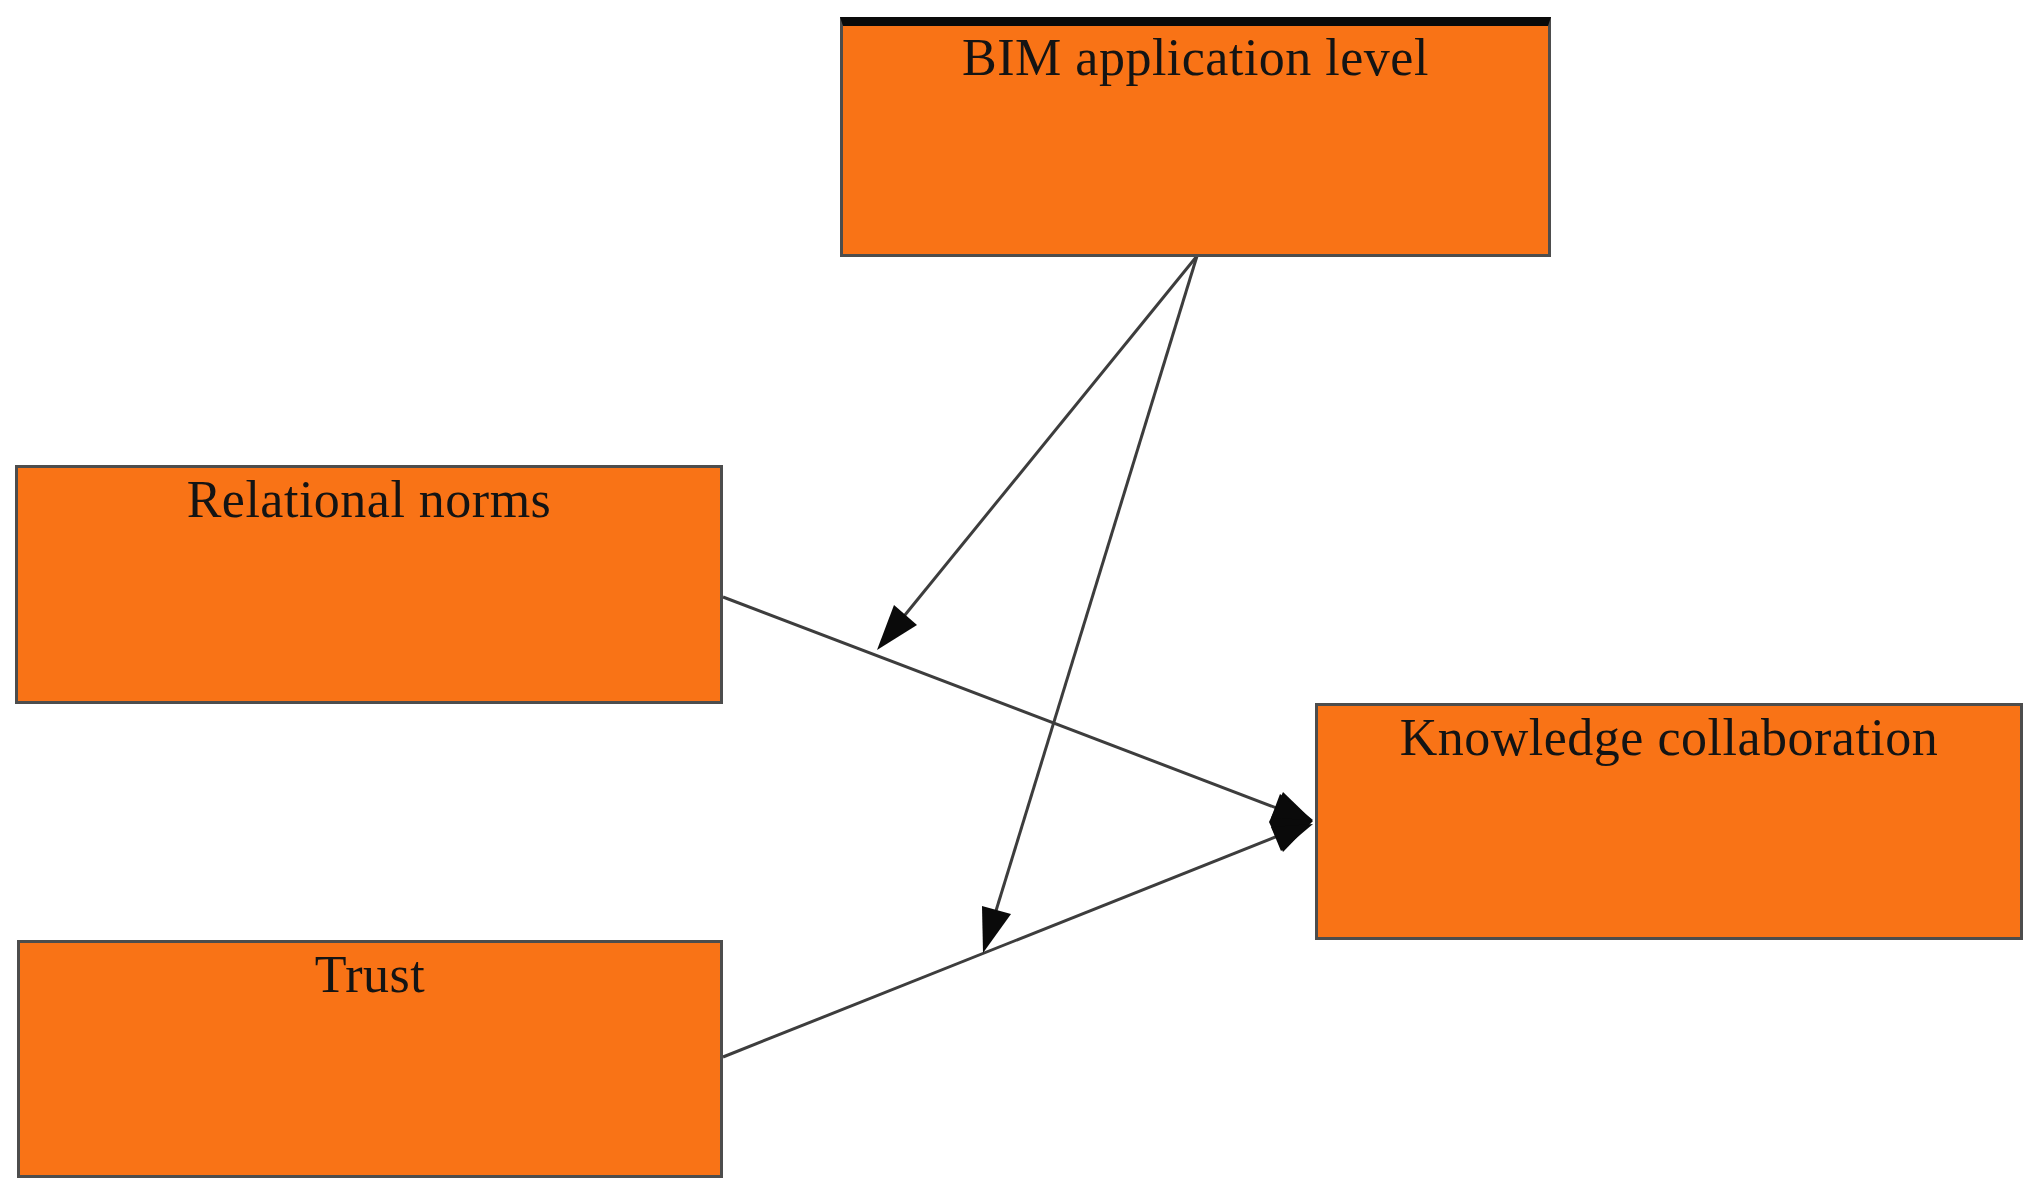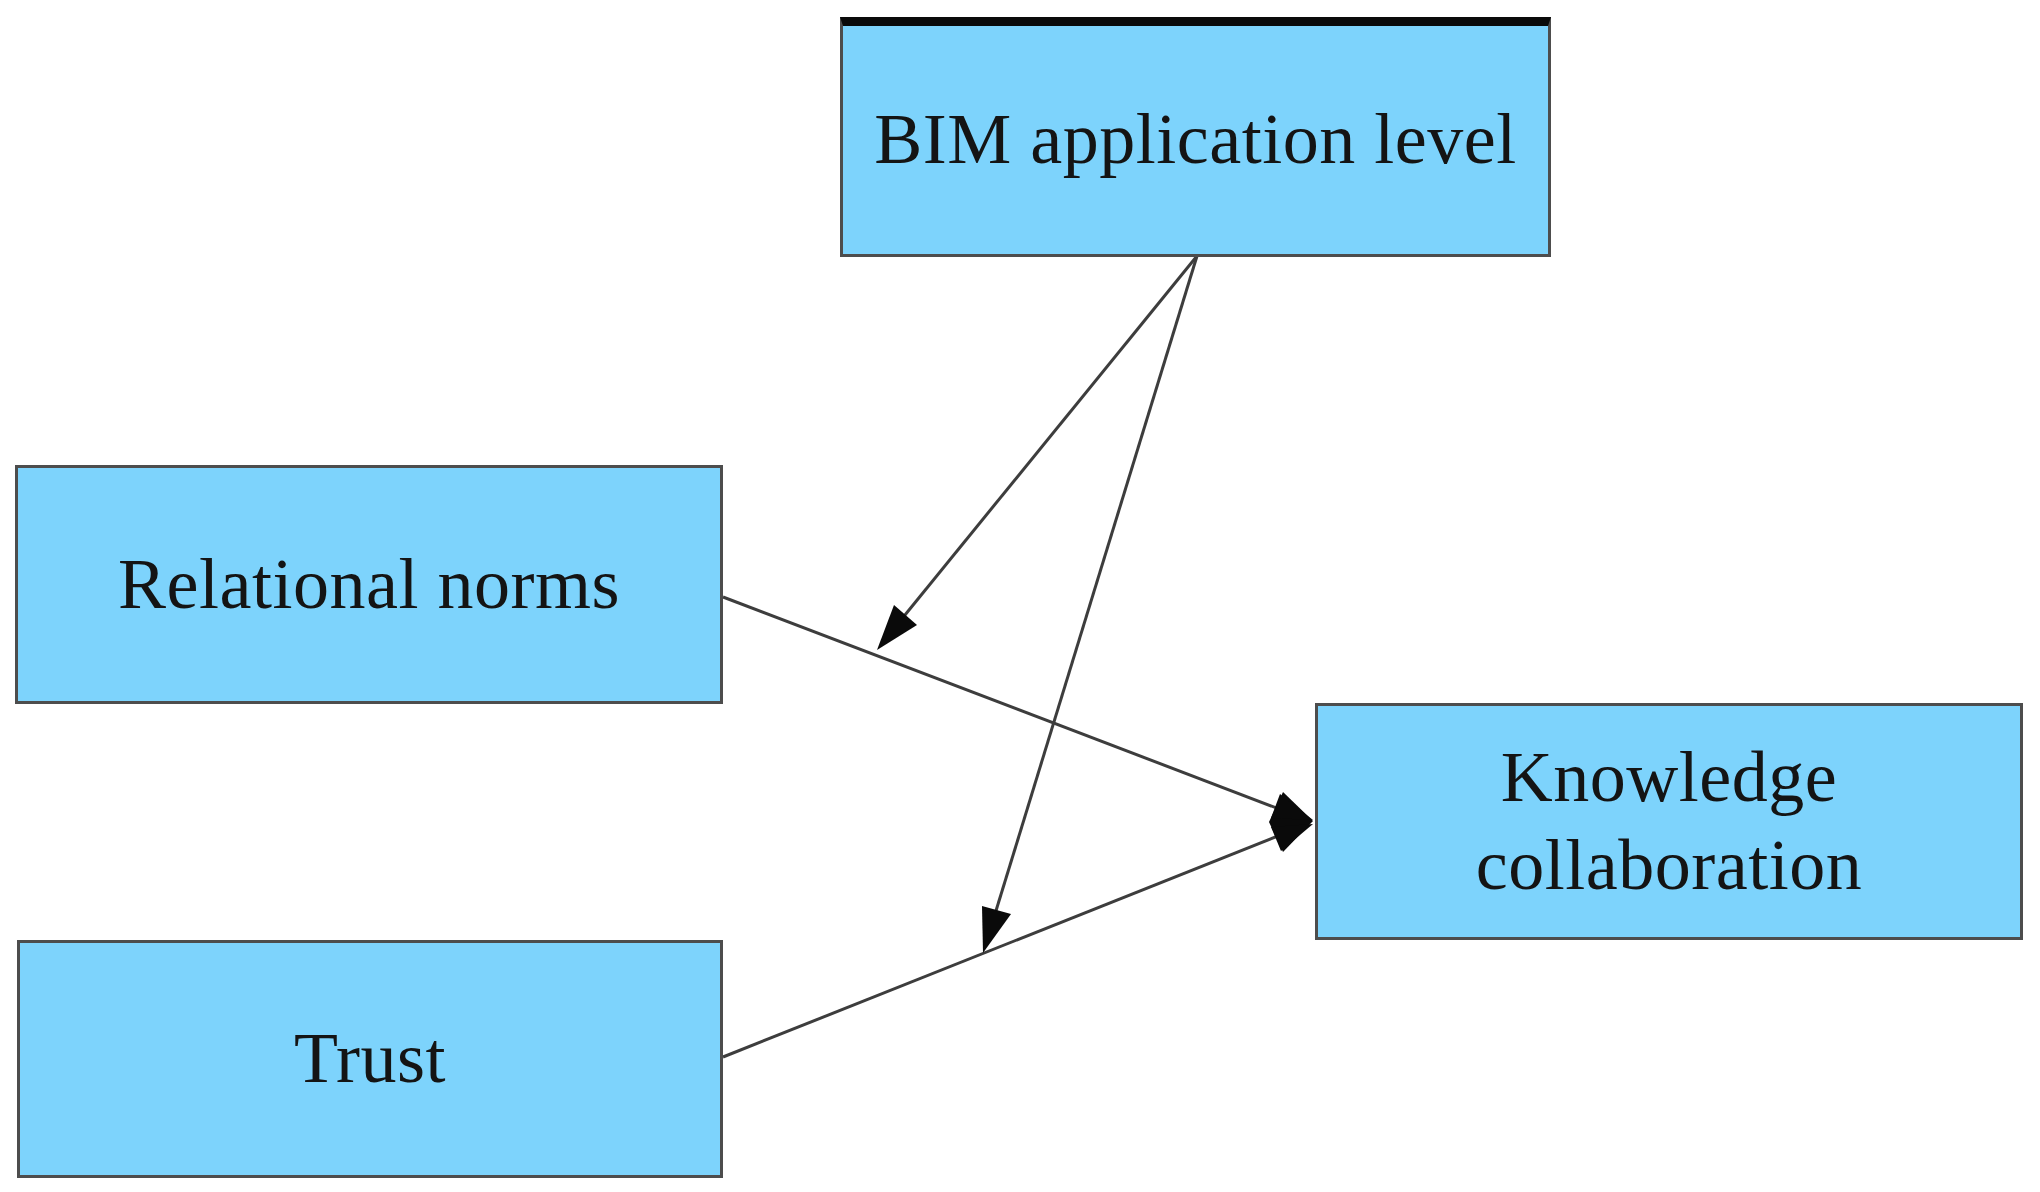--- a/index.html
+++ b/index.html
@@ -18,28 +18,28 @@
   .edges-layer {
     position: absolute;
     left: 0;
     top: 0;
     width: 2040px;
     height: 1192px;
   }
   .node {
     position: absolute;
     box-sizing: border-box;
-    background: #7dd3fc;
+    background: #f97316;
     border: 3px solid #4d4d4d;
     display: flex;
-    align-items: center;
+    align-items: flex-start;
     justify-content: center;
     text-align: center;
     color: #141414;
-    font-size: 72px;
+    font-size: 52px;
     line-height: 1.22;
     letter-spacing: 0.5px;
   }
   .node-bim {
     left: 840px;
     top: 17px;
     width: 711px;
     height: 240px;
     border-top: 9px solid #0a0a0a;
   }

